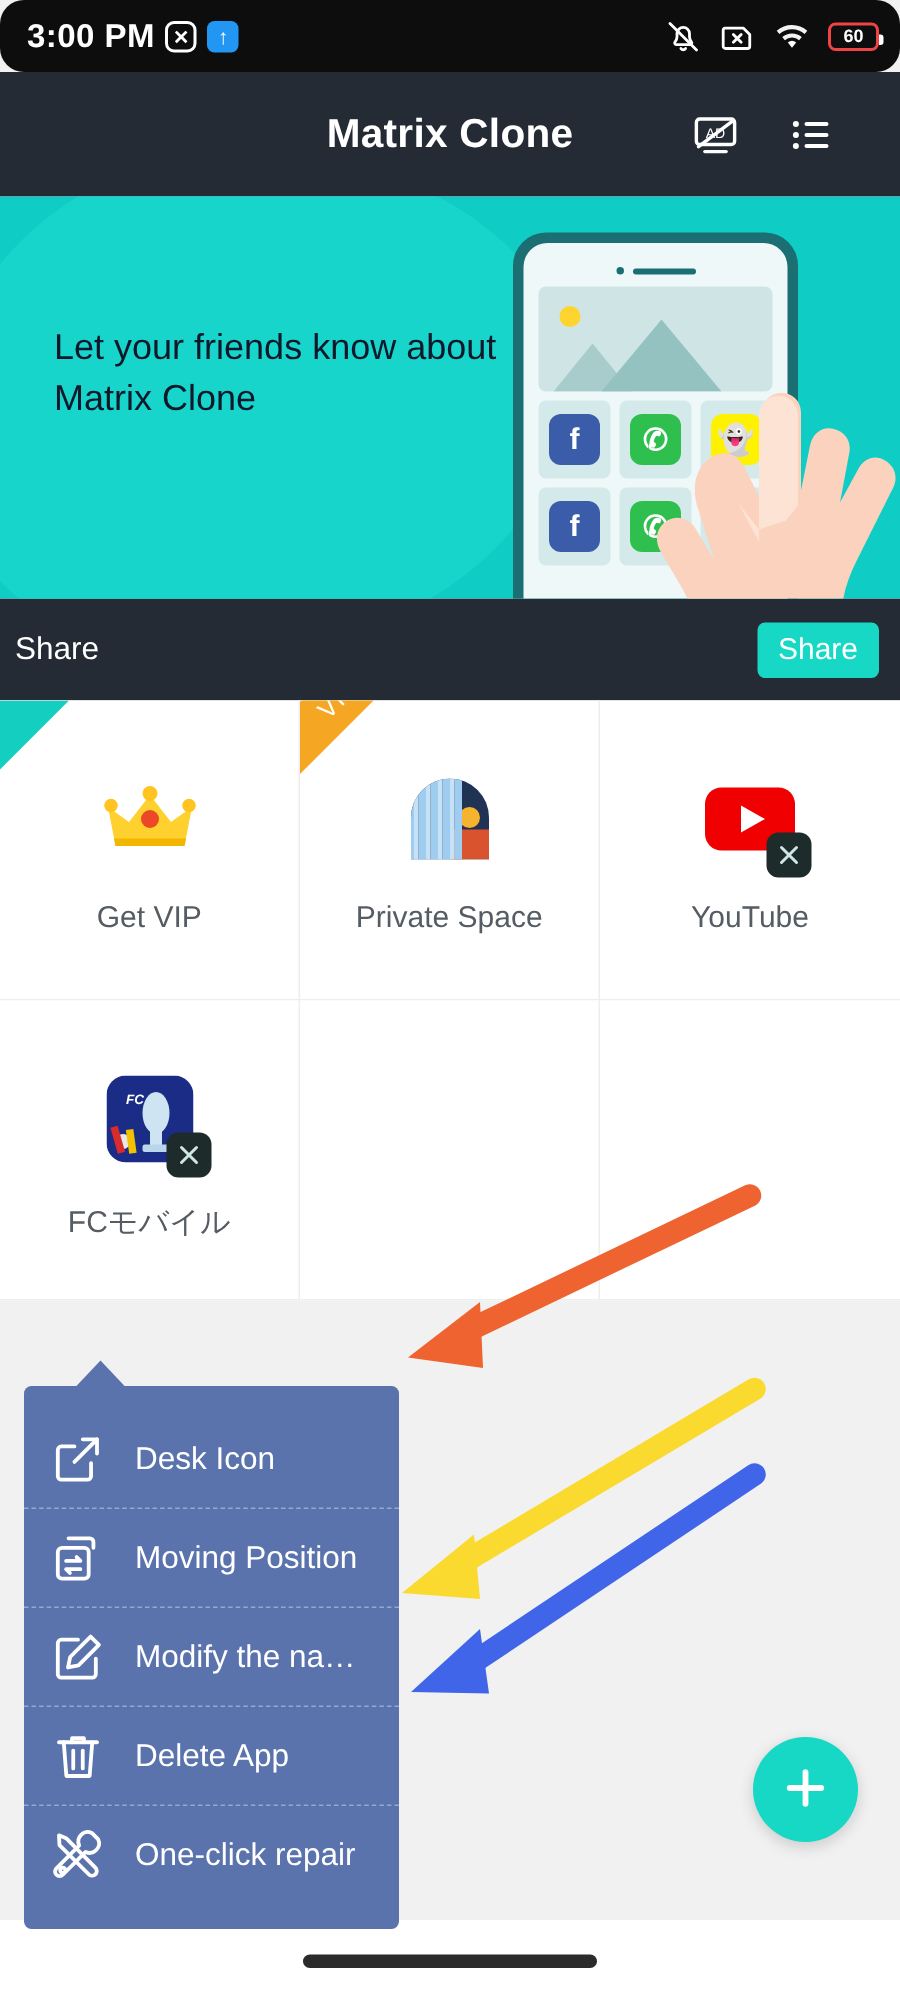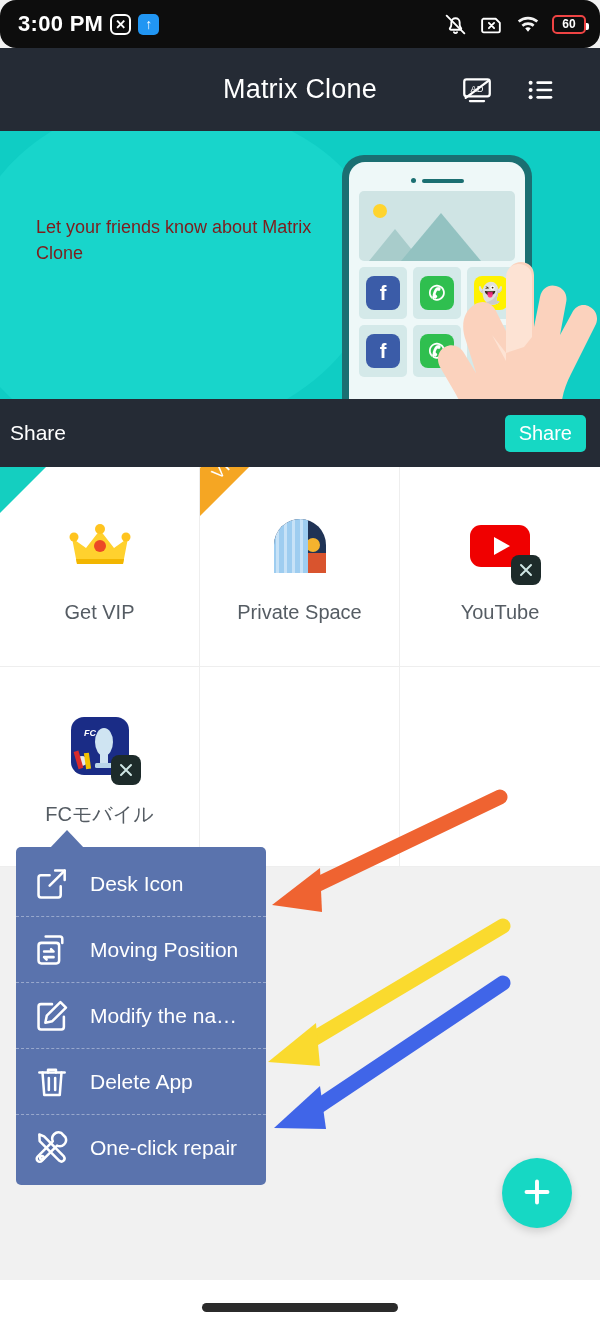--- a/index.html
+++ b/index.html
@@ -39,39 +39,39 @@
   .batt:after{content:"";position:absolute;right:-5px;top:6px;width:3px;height:7px;background:#fff;border-radius:0 2px 2px 0;}
   .batt span{ font-size:12px; font-weight:700; line-height:1; }
 
   
   .appbar{
     height:83px;background:#252b35;color:#fff;
     display:flex;align-items:center;position:relative;
   }
   .appbar-title{
     position:absolute;left:0;right:0;text-align:center;
-    font-size:27px;font-weight:400;letter-spacing:.2px;
+    font-size:27px;font-weight:700;letter-spacing:.2px;
   }
   .appbar-actions{
     margin-left:auto;display:flex;align-items:center;gap:26px;
     padding-right:40px;position:relative;z-index:2;
   }
   .ic-btn{ width:38px;height:38px;display:flex;align-items:center;justify-content:center;cursor:pointer; }
 
   
   .banner{
     height:268px;background:#0fcdc4;position:relative;overflow:hidden;
   }
   .banner-blob{
     position:absolute;left:-40px;top:-30px;width:420px;height:340px;
     background:#18d5cb;border-radius:48% 52% 60% 40%/55% 45% 55% 45%;
   }
   .banner-text{
     position:absolute;left:36px;top:84px;width:300px;
-    color:#7f1d1d;font-size:18px;line-height:1.42;font-weight:400;
+    color:#0f172a;font-size:24px;line-height:1.42;font-weight:400;
   }
   .phone-wrap{ position:absolute; right:12px; top:24px; width:250px; height:260px; }
   .phone{
     position:absolute;left:4px;top:0;width:190px;height:250px;
     background:#1b6f72;border-radius:22px 22px 0 0;padding:7px 7px 0 7px;
   }
   .phone-screen{
     background:#eef8f8;border-radius:16px 16px 0 0;width:100%;height:100%;
     padding:16px 10px 0 10px;position:relative;overflow:hidden;
   }
@@ -130,22 +130,22 @@
   .vip-ribbon{
     position:absolute;left:-44px;top:-18px;width:140px;height:34px;background:#f5a623;
     transform:rotate(-45deg);display:flex;align-items:center;justify-content:center;
   }
   .vip-ribbon span{ color:#fff;font-size:17px;letter-spacing:1px;font-weight:500; }
 
   .filler{ background:#f1f1f1;height:calc(1334px - 48px - 83px - 268px - 52px - 400px - 54px); }
 
   
   .ctx-menu{
-    position:absolute;left:16px;top:847px;width:250px;
-    background:#5a73ad;border-radius:5px;padding:4px 0;z-index:20;
+    position:absolute;left:16px;top:924px;width:250px;
+    background:#5a73ad;border-radius:5px;padding:16px 0;z-index:20;
   }
   .ctx-pointer{
     position:absolute;left:34px;top:-17px;width:0;height:0;border-style:solid;
     border-width:0 17px 18px 17px;border-color:transparent transparent #5a73ad transparent;
   }
   .ctx-item{
     height:66px;display:flex;align-items:center;gap:16px;padding:0 8px 0 14px;cursor:pointer;
     border-bottom:1px dashed rgba(255,255,255,.38);
   }
   .ctx-item:last-child{ border-bottom:none; }

